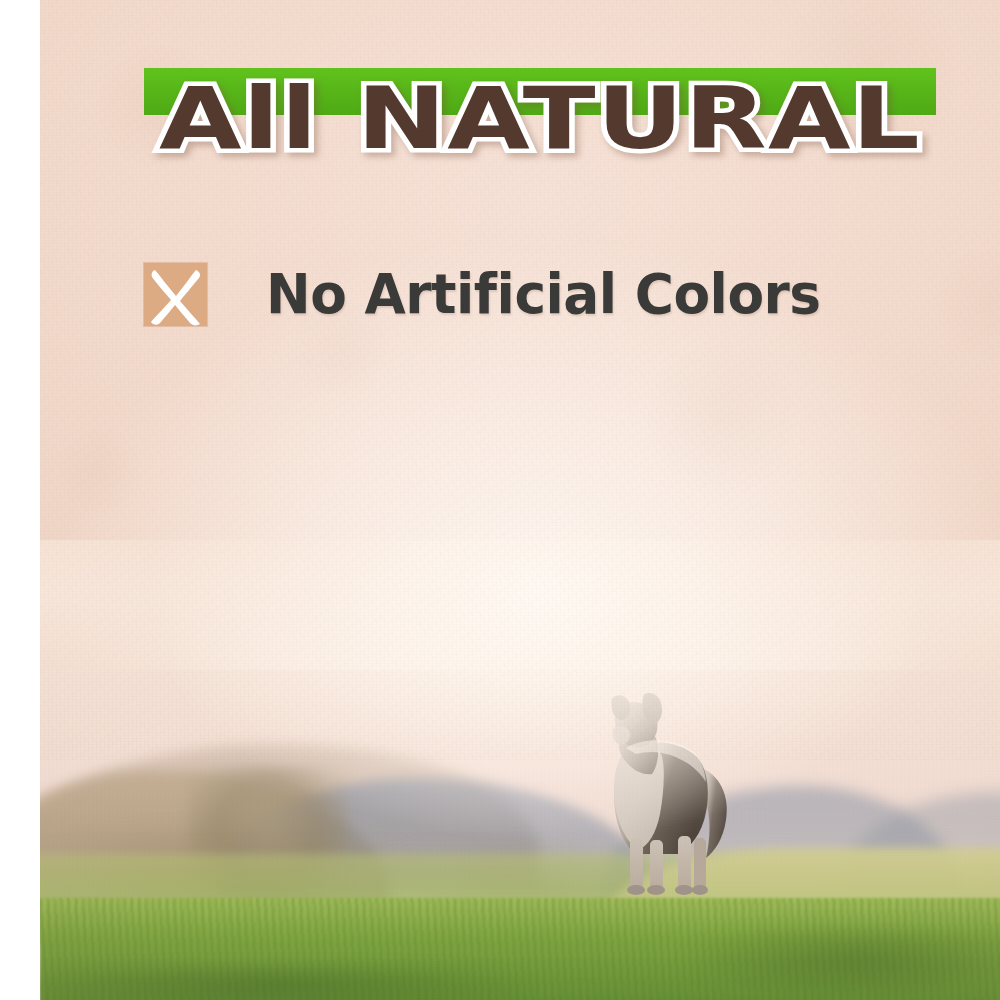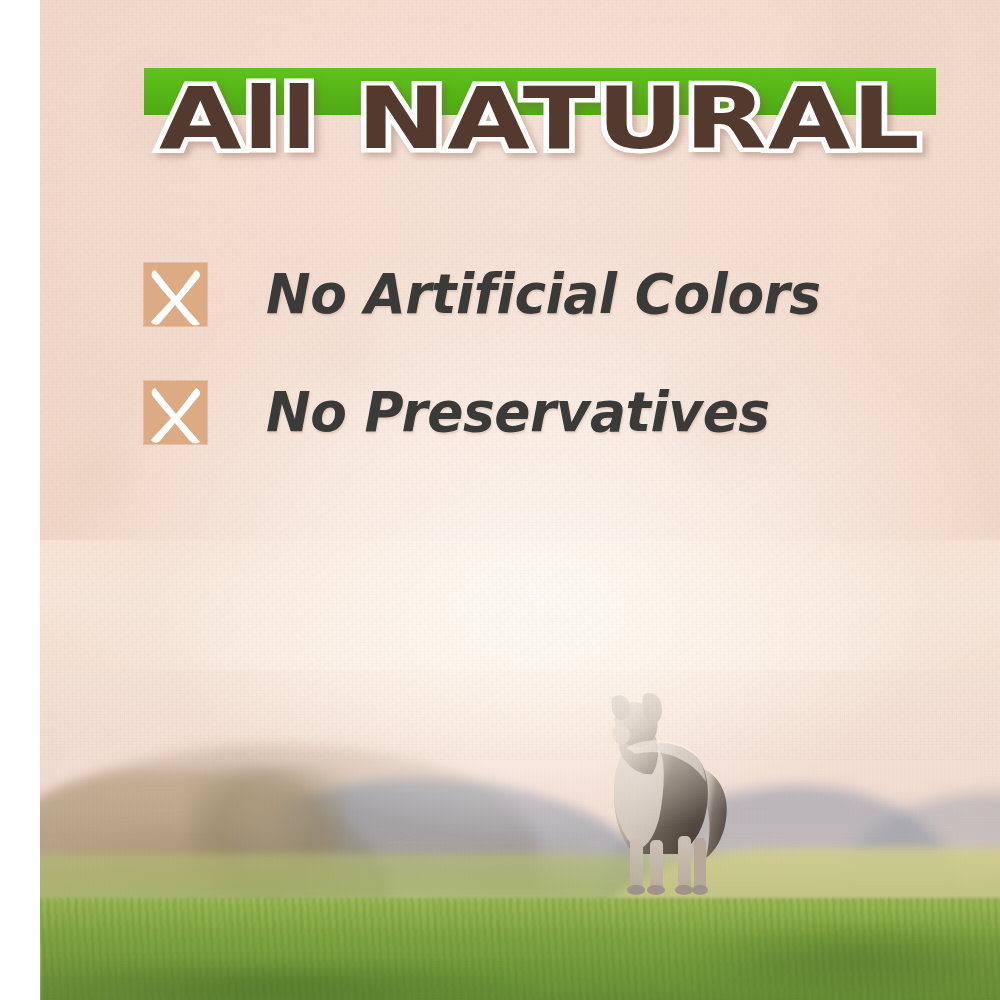--- a/index.html
+++ b/index.html
@@ -90,21 +90,20 @@
     position: absolute;
     left: 104px;
     top: 258px;
     width: 820px;
   }
   .feature-row {
     position: relative;
     height: 118px;
     display: flex;
     align-items: flex-start;
-    font-style: italic;
   }
   .xbox {
     position: relative;
     width: 63px;
     height: 63px;
     flex: 0 0 63px;
     margin-top: 5px;
     background: #dcab84;
     box-shadow: 0 0 0 1px rgba(214,168,135,0.55);
   }
@@ -402,25 +401,17 @@
     <div class="feature-row">
       <div class="xbox">
         <svg viewBox="0 0 63 63" aria-hidden="true">
           <path d="M11 7 C16 13 26 26 32 33 C38 26 47 13 52 7 C56 9 57 12 55 15 C49 22 41 32 36 38 C42 45 51 55 56 61 C53 63 49 63 46 60 C41 54 35 47 31 42 C27 47 21 54 16 60 C13 63 9 62 7 59 C12 53 21 44 27 37 C22 31 13 21 8 14 C7 11 8 8 11 7 Z" fill="#ffffff"></path>
         </svg>
       </div>
       <div class="feature-label">No Artificial Colors</div>
     </div>
 
 
-    <div class="feature-row">
-      <div class="xbox">
-        <svg viewBox="0 0 63 63" aria-hidden="true">
-          <path d="M11 7 C16 13 26 26 32 33 C38 26 47 13 52 7 C56 9 57 12 55 15 C49 22 41 32 36 38 C42 45 51 55 56 61 C53 63 49 63 46 60 C41 54 35 47 31 42 C27 47 21 54 16 60 C13 63 9 62 7 59 C12 53 21 44 27 37 C22 31 13 21 8 14 C7 11 8 8 11 7 Z" fill="#ffffff"></path>
-        </svg>
-      </div>
-      <div class="feature-label">No Preservatives</div>
-    </div>
 
 
   </div>
 
 </div>
 
 </body></html>

